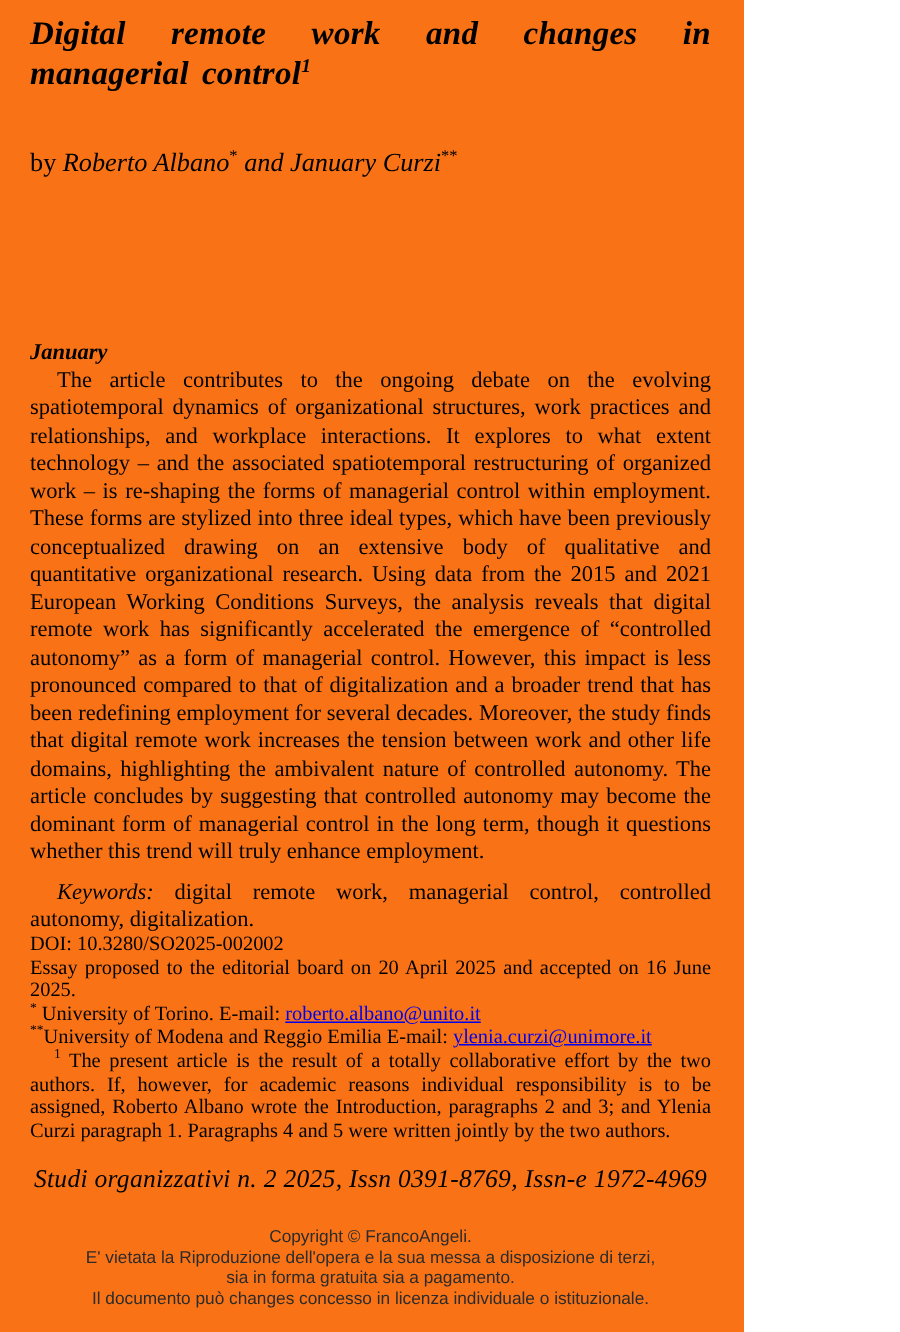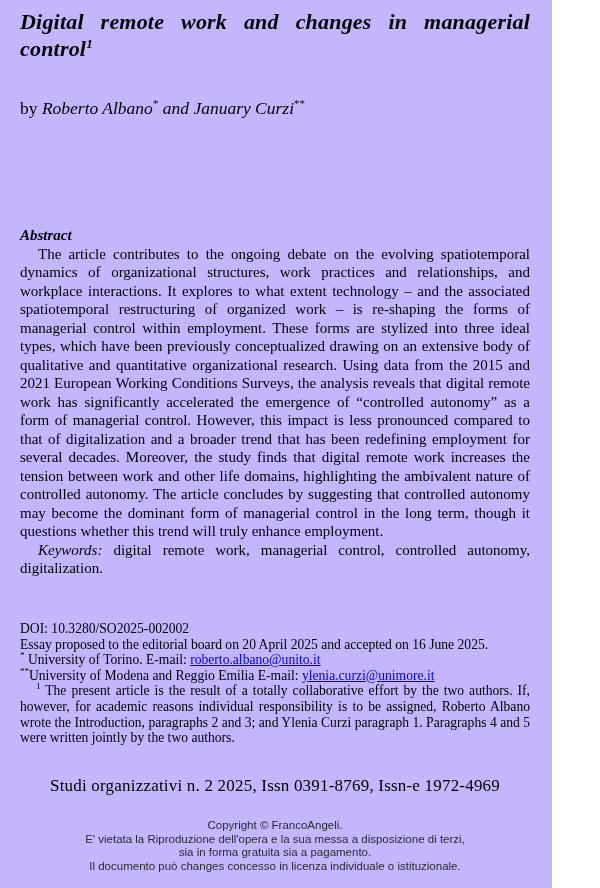--- a/index.html
+++ b/index.html
@@ -7,23 +7,23 @@
   body {
     width: 600px;
     height: 888px;
     position: relative;
     font-family: "Liberation Serif", serif;
     color: #000000;
     overflow: hidden;
   }
   .page {
     position: relative;
-    width: 552px;
+    width: 496px;
     height: 888px;
-    background: #c4b5fd;
+    background: #f97316;
   }
   .block { position: absolute; left: 20px; right: 22px; }
 
   .title {
     top: 8px;
     font-size: 22px;
     font-weight: bold;
     font-style: italic;
     line-height: 27px;
     text-align: justify;
@@ -36,32 +36,33 @@
     top: 97px;
     font-size: 17.5px;
     line-height: 22px;
   }
   .byline .it { font-style: italic; margin-top: 42px; }
   .byline sup { font-size: 11px; line-height: 0; }
 
   .abstract { top: 226px; font-size: 15px; line-height: 18.5px; }
   .abstract-heading { font-weight: bold; font-style: italic; }
   .abstract-body { text-align: justify; text-indent: 18px; font-family: Liberation Serif, serif; }
-  .keywords { text-align: justify; text-indent: 18px; }
+  .keywords { text-align: justify; text-indent: 18px; margin-top: 8px; }
   .keywords .kw-label { font-style: italic; }
 
   .notes { top: 621px; font-size: 13.6px; line-height: 15.6px; }
   .notes p { text-align: justify; }
   .notes sup { font-size: 9px; line-height: 0; }
   .footnote { text-indent: 16px; }
   a.email { text-decoration: underline; cursor: pointer; }
 
   .journal-line {
     top: 776px;
     font-size: 17px;
+    font-style: italic;
     text-align: center;
     letter-spacing: 0.2px;
   }
 
   .copyright {
     top: 819px;
     font-family: "Liberation Sans", sans-serif;
     font-size: 11.5px;
     line-height: 13.6px;
     text-align: center;
@@ -71,21 +72,21 @@
 </head>
 <body>
 
 <div class="page">
 
   <h1 class="block title"><span>Digital remote work and changes in managerial control</span><sup>1</sup></h1>
 
   <div class="block byline"><span>by </span><span class="it">Roberto Albano</span><sup>*</sup><span class="it"> and </span><span class="it">January Curzi</span><sup>**</sup></div>
 
   <div class="block abstract">
-    <div class="abstract-heading">Abstract</div>
+    <div class="abstract-heading">January</div>
     <p class="abstract-body">The article contributes to the ongoing debate on the evolving spatiotemporal dynamics of organizational structures, work practices and relationships, and workplace interactions. It explores to what extent technology – and the associated spatiotemporal restructuring of organized work – is re-shaping the forms of managerial control within employment. These forms are stylized into three ideal types, which have been previously conceptualized drawing on an extensive body of qualitative and quantitative organizational research. Using data from the 2015 and 2021 European Working Conditions Surveys, the analysis reveals that digital remote work has significantly accelerated the emergence of “controlled autonomy” as a form of managerial control. However, this impact is less pronounced compared to that of digitalization and a broader trend that has been redefining employment for several decades. Moreover, the study finds that digital remote work increases the tension between work and other life domains, highlighting the ambivalent nature of controlled autonomy. The article concludes by suggesting that controlled autonomy may become the dominant form of managerial control in the long term, though it questions whether this trend will truly enhance employment.</p>
     <p class="keywords"><span class="kw-label">Keywords:</span><span> digital remote work, managerial control, controlled autonomy, digitalization.</span></p>
   </div>
 
   <div class="block notes">
     <p>DOI: 10.3280/SO2025-002002</p>
     <p>Essay proposed to the editorial board on 20 April 2025 and accepted on 16 June 2025.</p>
     <p><sup>*</sup><span> University of Torino. E-mail: </span><a class="email" style="color: rgb(0, 0, 238);">roberto.albano@unito.it</a></p>
     <p><sup>**</sup><span>University of Modena and Reggio Emilia E-mail: </span><a class="email" style="color: rgb(0, 0, 238);">ylenia.curzi@unimore.it</a></p>
     <p class="footnote"><sup>1</sup><span> The present article is the result of a totally collaborative effort by the two authors. If, however, for academic reasons individual responsibility is to be assigned, Roberto Albano wrote the Introduction, paragraphs 2 and 3; and Ylenia Curzi paragraph 1. Paragraphs 4 and 5 were written jointly by the two authors.</span></p>

